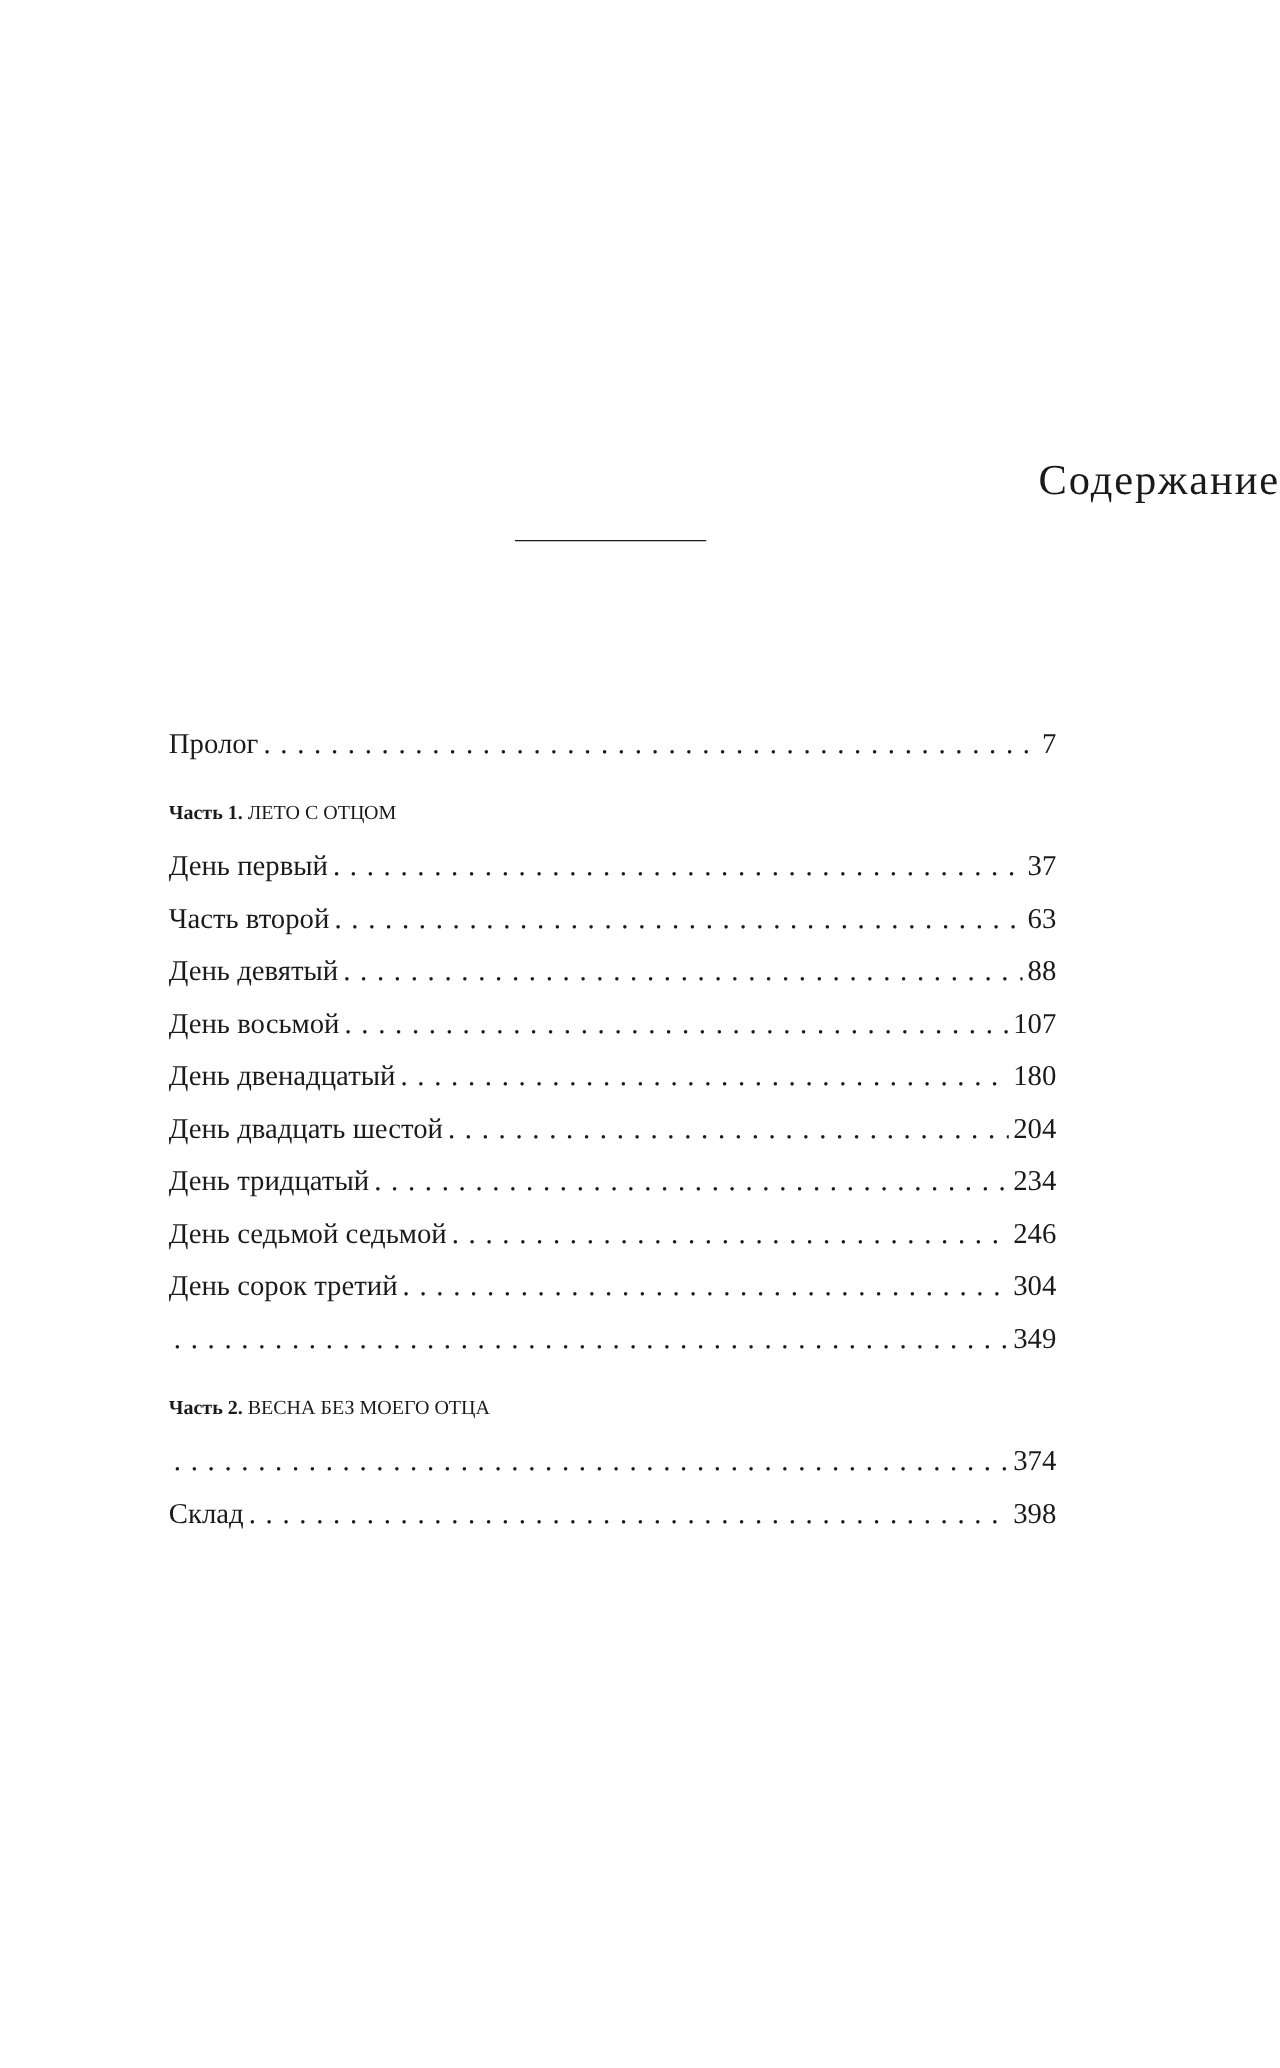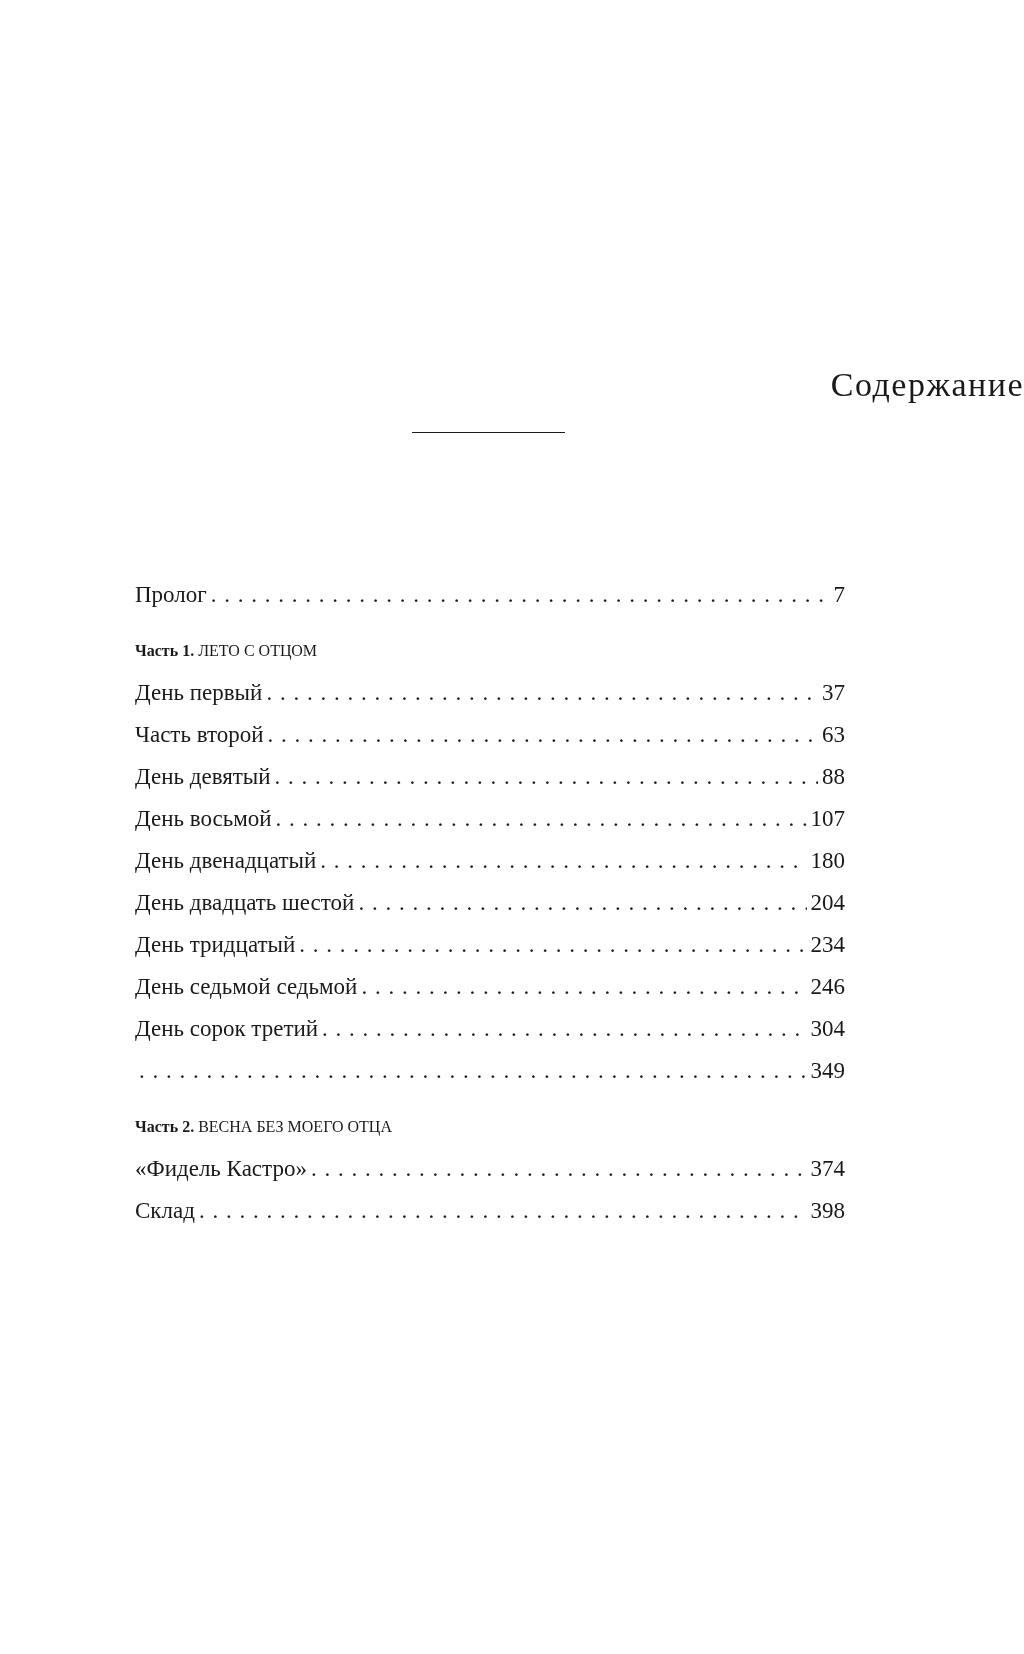--- a/index.html
+++ b/index.html
@@ -88,21 +88,20 @@
       </div>
     </div>
 
   <div class="part">
     <span class="num">Часть 2.</span>
     <span>ВЕСНА БЕЗ МОЕГО ОТЦА</span>
   </div>
 
   <div id="part2-list">
       <div class="row">
-        <span class="label">«Фидель Кастро»</span>
         <span class="dots"></span>
         <span class="page">374</span>
       </div>
       <div class="row">
         <span class="label">Склад</span>
         <span class="dots"></span>
         <span class="page">398</span>
       </div>
     </div>
 </div>

